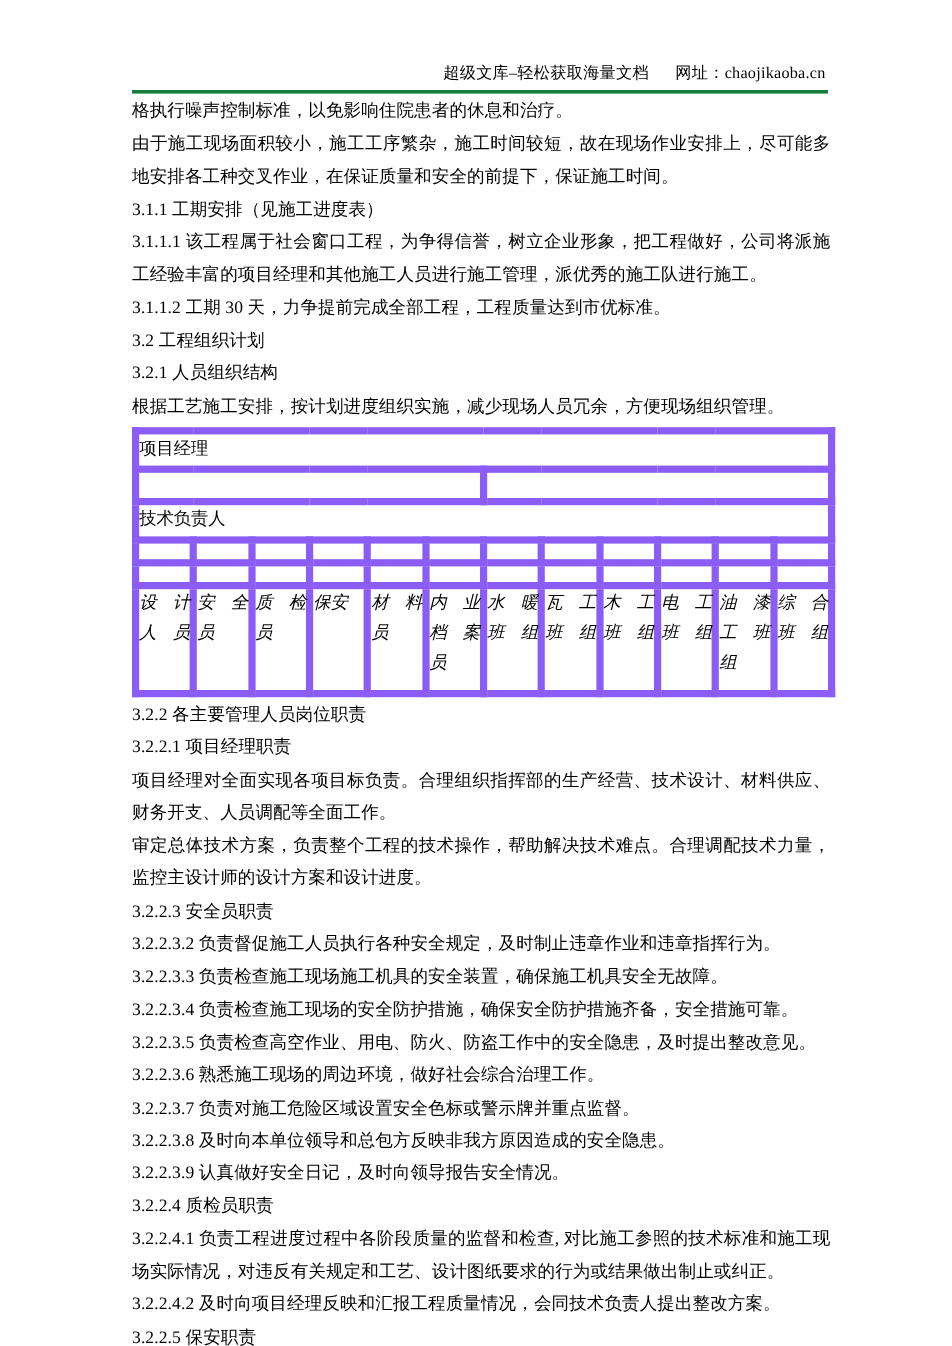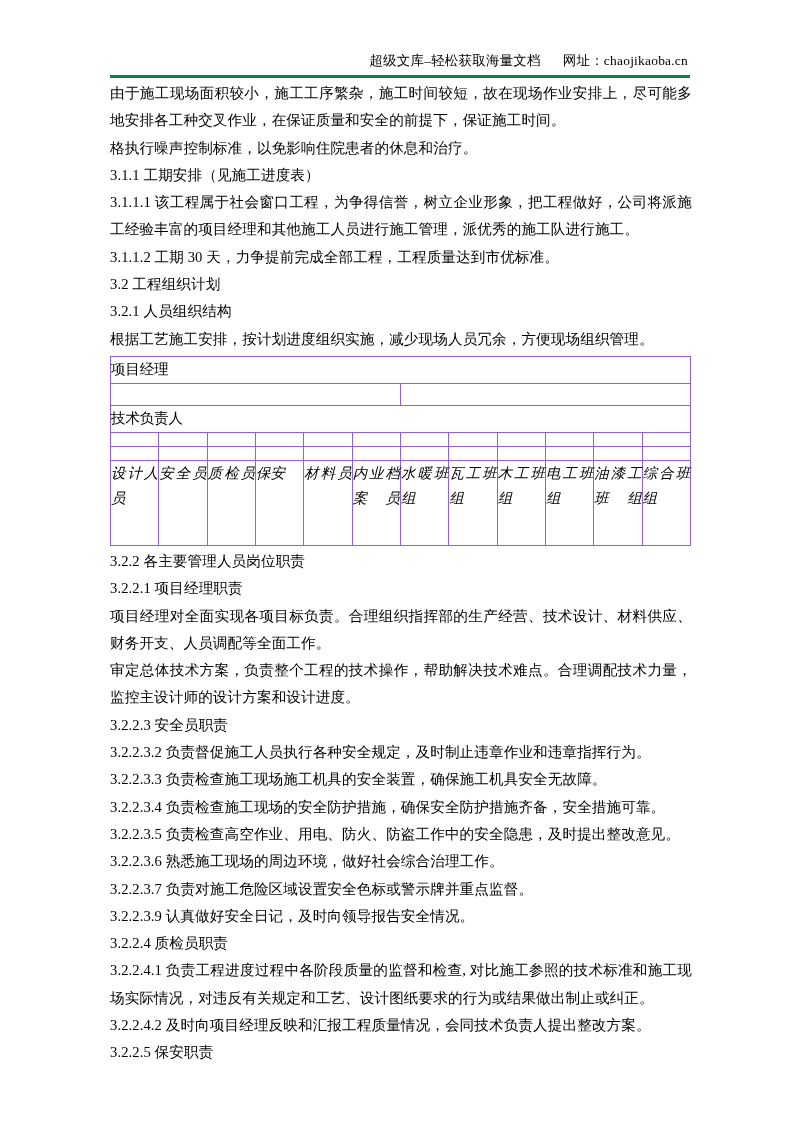--- a/index.html
+++ b/index.html
@@ -65,21 +65,21 @@
   .org-table-wrap {
     margin: 3px 0 2px 0;
   }
   table.org-table {
     border-collapse: collapse;
     table-layout: fixed;
     width: 580px;
     font-size: 14.4px;
   }
   table.org-table td {
-    border: 1px solid #8b5cf6;
+    border: 6px solid #8b5cf6;
     padding: 0;
     vertical-align: top;
     line-height: 25px;
   }
   td.wide-title {
     height: 26px;
     padding-left: 5px;
     white-space: nowrap;
   }
   td.blank-half { height: 21px; }
@@ -104,22 +104,22 @@
 <body>
 
 <div id="page">
 
   <div class="page-header">
     <span class="hdr-line"><span class="hdr-brand">超级文库–轻松获取海量文档</span><span class="hdr-url-label">网址：</span><span class="hdr-url">chaojikaoba.cn</span></span>
   </div>
 
   <div class="content">
 
+    <p class="para">格执行噪声控制标准，以免影响住院患者的休息和治疗。</p>
     <p class="para">由于施工现场面积较小，施工工序繁杂，施工时间较短，故在现场作业安排上，尽可能多地安排各工种交叉作业，在保证质量和安全的前提下，保证施工时间。</p>
-    <p class="para">格执行噪声控制标准，以免影响住院患者的休息和治疗。</p>
 
     <p class="para">3.1.1  工期安排（见施工进度表）</p>
     <p class="para">3.1.1.1  该工程属于社会窗口工程，为争得信誉，树立企业形象，把工程做好，公司将派施工经验丰富的项目经理和其他施工人员进行施工管理，派优秀的施工队进行施工。</p>
     <p class="para">3.1.1.2  工期 30 天，力争提前完成全部工程，工程质量达到市优标准。</p>
 
     <p class="para">3.2  工程组织计划</p>
     <p class="para">3.2.1 人员组织结构</p>
     <p class="para">根据工艺施工安排，按计划进度组织实施，减少现场人员冗余，方便现场组织管理。</p>
 
     <div class="org-table-wrap">
@@ -231,20 +231,21 @@
 
     <p class="para">审定总体技术方案，负责整个工程的技术操作，帮助解决技术难点。合理调配技术力量，监控主设计师的设计方案和设计进度。</p>
 
     <p class="para">3.2.2.3  安全员职责</p>
     <p class="para">3.2.2.3.2  负责督促施工人员执行各种安全规定，及时制止违章作业和违章指挥行为。</p>
     <p class="para">3.2.2.3.3  负责检查施工现场施工机具的安全装置，确保施工机具安全无故障。</p>
     <p class="para">3.2.2.3.4  负责检查施工现场的安全防护措施，确保安全防护措施齐备，安全措施可靠。</p>
     <p class="para">3.2.2.3.5  负责检查高空作业、用电、防火、防盗工作中的安全隐患，及时提出整改意见。</p>
     <p class="para">3.2.2.3.6  熟悉施工现场的周边环境，做好社会综合治理工作。</p>
     <p class="para">3.2.2.3.7  负责对施工危险区域设置安全色标或警示牌并重点监督。</p>
+    <p class="para">3.2.2.3.8  及时向本单位领导和总包方反映非我方原因造成的安全隐患。</p>
     <p class="para">3.2.2.3.9  认真做好安全日记，及时向领导报告安全情况。</p>
 
     <p class="para">3.2.2.4  质检员职责</p>
     <p class="para">3.2.2.4.1  负责工程进度过程中各阶段质量的监督和检查, 对比施工参照的技术标准和施工现场实际情况，对违反有关规定和工艺、设计图纸要求的行为或结果做出制止或纠正。</p>
     <p class="para">3.2.2.4.2  及时向项目经理反映和汇报工程质量情况，会同技术负责人提出整改方案。</p>
 
     <p class="para">3.2.2.5  保安职责</p>
 
   </div>
 </div>

